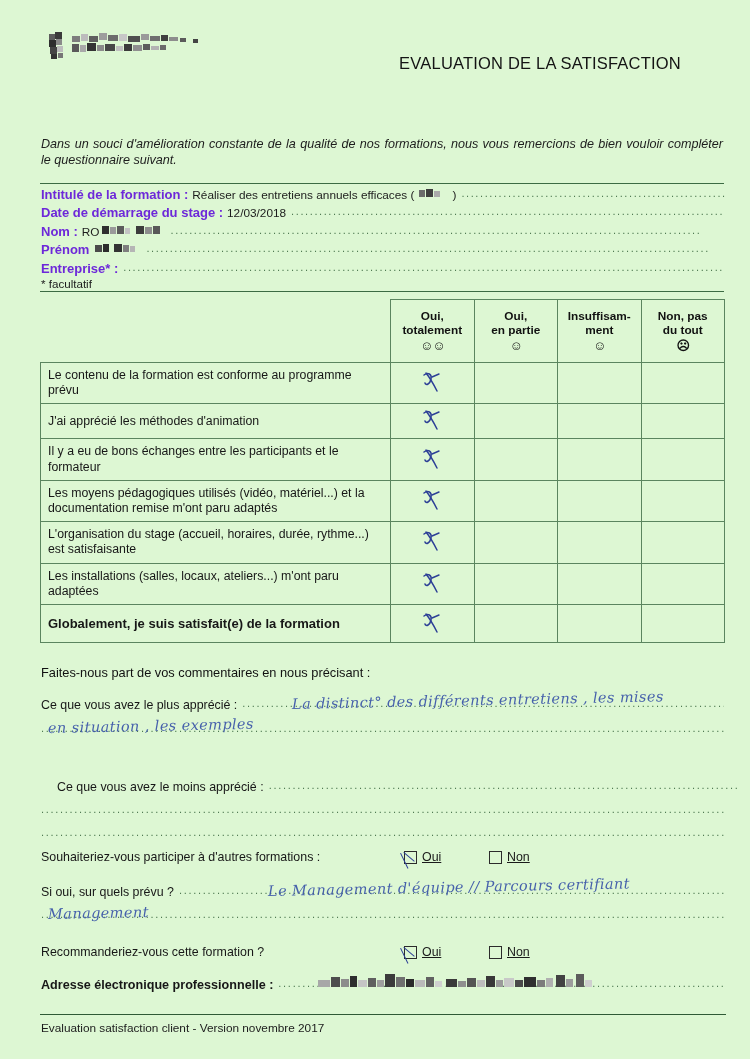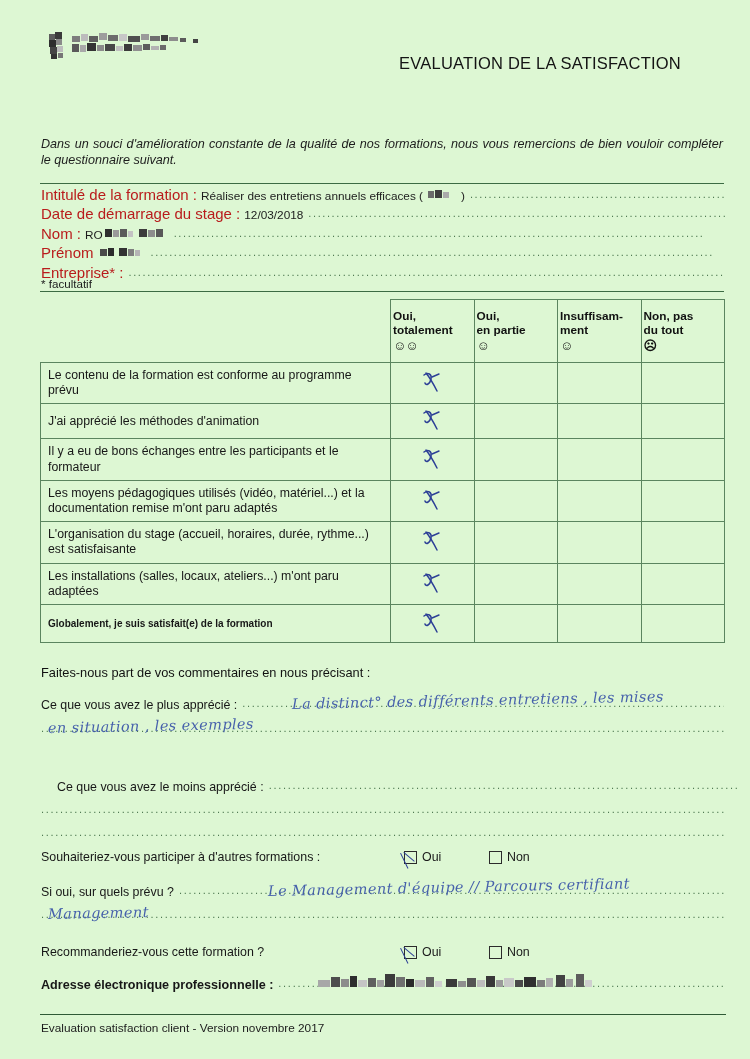--- a/index.html
+++ b/index.html
@@ -78,23 +78,23 @@
     width: 684px;
   }
   .ident-row {
     display: flex;
     align-items: baseline;
     font-size: 13px;
     line-height: 17.4px;
     white-space: nowrap;
   }
   .ident-label {
-    font-weight: normal;
-    font-size: 15px;
-    color: #b91c1c;
+    font-weight: bold;
+    font-size: 13px;
+    color: #6d28d9;
     flex: 0 0 auto;
   }
   .ident-value {
     font-size: 11.8px;
     margin-left: 4px;
     flex: 0 0 auto;
     color: #1c1c1c;
   }
   .redact {
     display: inline-block;
@@ -132,21 +132,21 @@
   .grid td, .grid th {
     border: 1px solid #5b855f;
     padding: 0;
     vertical-align: middle;
   }
   .grid .q-col { width: 350px; }
   .grid .opt-col { width: 83.5px; }
 
   .grid thead th {
     height: 56px;
-    text-align: left;
+    text-align: center;
     font-size: 11.8px;
     font-weight: bold;
     line-height: 14px;
     color: #111;
     padding: 3px 2px;
   }
   .grid thead th.blank {
     border-left: none;
     border-top: none;
     border-bottom: none;
@@ -161,21 +161,21 @@
   }
 
   .grid tbody td.q {
     font-size: 12.3px;
     line-height: 15.2px;
     padding: 5px 6px 5px 7px;
     color: #171717;
   }
   .grid tbody tr.final td.q {
     font-weight: bold;
-    font-size: 10px;
+    font-size: 13px;
   }
   .grid tbody td.opt {
     text-align: center;
     position: relative;
   }
   .grid tbody tr { height: 35px; }
   .grid tbody tr.tall { height: 38px; }
 
   .tick {
     display: inline-block;
@@ -252,20 +252,21 @@
     display: flex;
     align-items: center;
     white-space: nowrap;
   }
   .cbrow .q { flex: 0 0 auto; }
   .cb-group {
     position: absolute;
     display: flex;
     align-items: center;
     gap: 5px;
+    text-decoration: underline;
   }
   .cbox {
     display: inline-block;
     width: 11px;
     height: 11px;
     border: 1.2px solid #2b2b2b;
     position: relative;
     background: transparent;
   }
   .cbox.checked::after {

